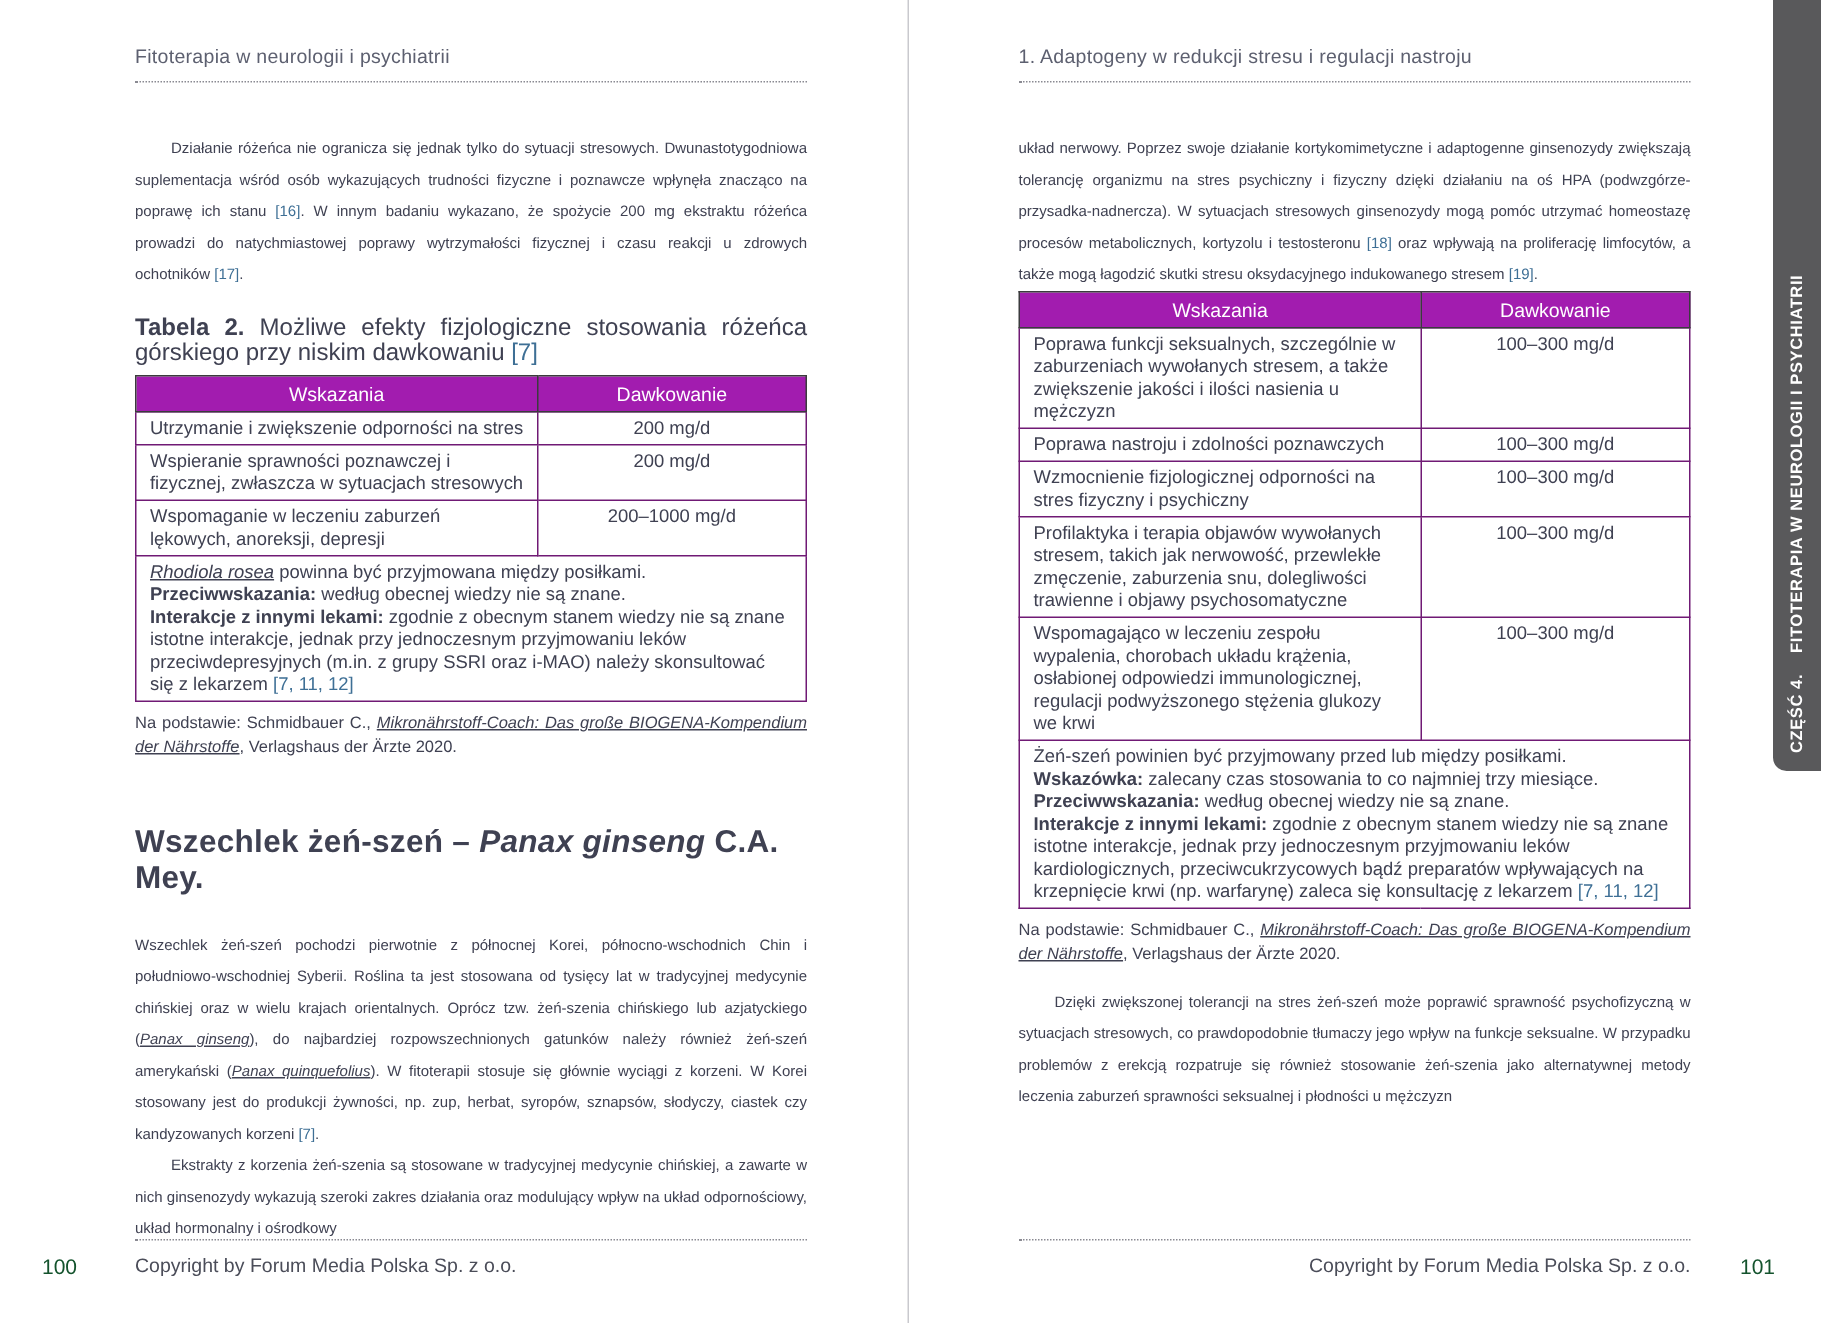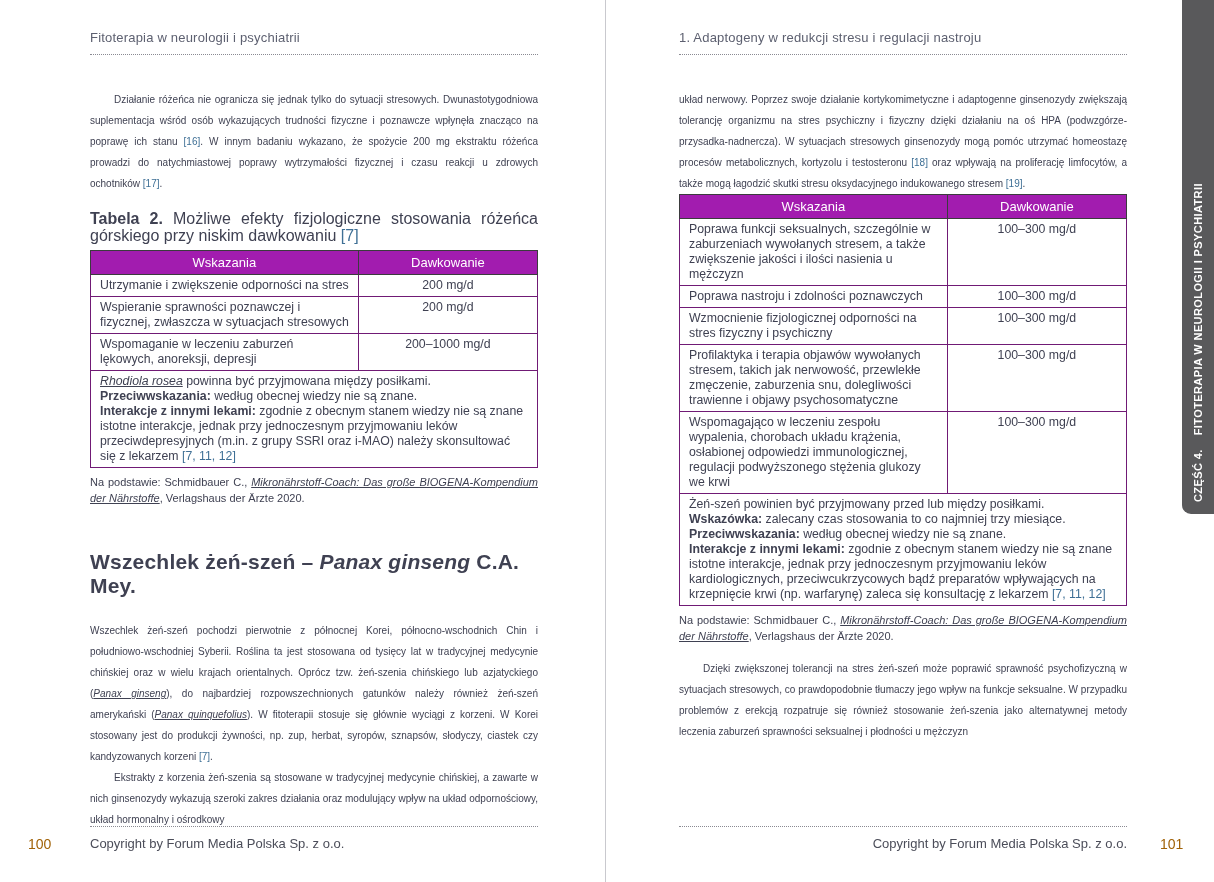--- a/index.html
+++ b/index.html
@@ -63,21 +63,21 @@
   .after-heading{margin-top:22px;}
 
   .footer{
     position:absolute;top:826px;width:448px;
     border-top:1px dotted #8a8a92;padding-top:9px;
     font-size:13px;color:#4b4d59;
   }
   .footer-left{left:90px;}
   .footer-right{left:679px;text-align:right;}
   .pageno{
-    position:absolute;top:836px;font-size:14px;color:#a16207;
+    position:absolute;top:836px;font-size:14px;color:#14532d;
   }
   .pageno-left{left:28px;}
   .pageno-right{left:1160px;}
 
   .side-tab{
     position:absolute;top:0;right:0;width:32px;height:514px;
     background:#59595b;border-bottom-left-radius:9px;
   }
   .side-tab-text{
     position:absolute;inset:0;

